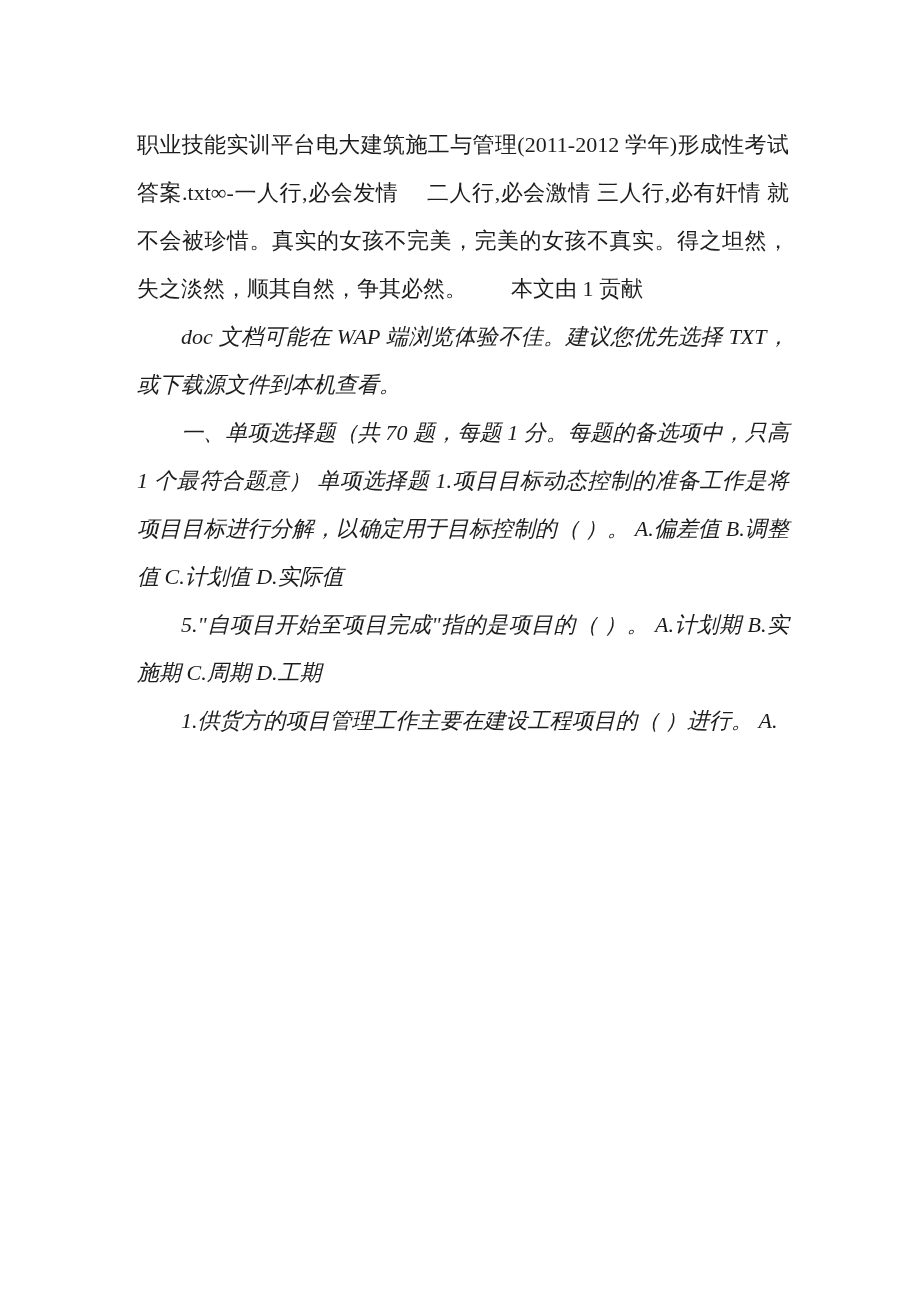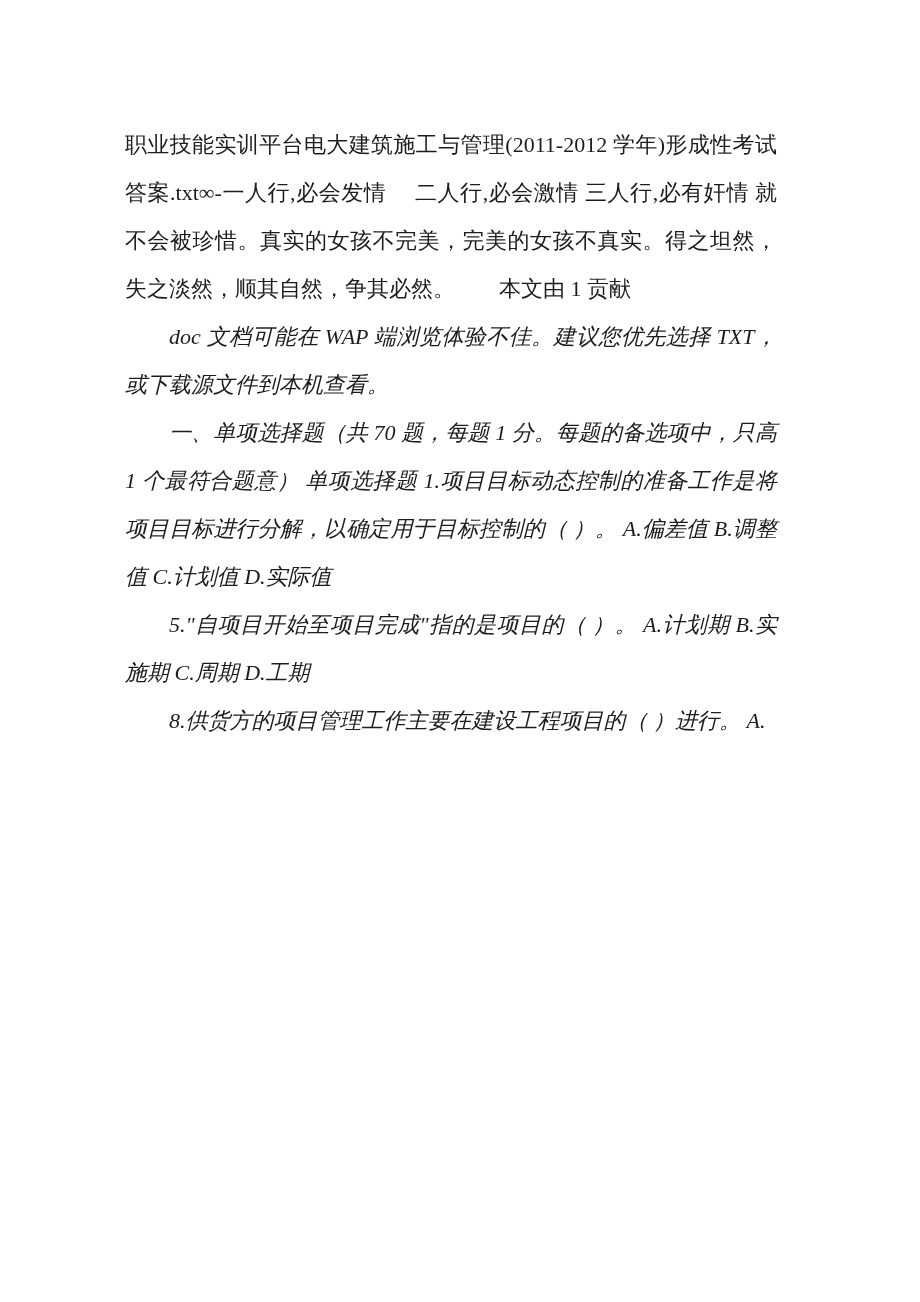--- a/index.html
+++ b/index.html
@@ -8,21 +8,21 @@
       background: #ffffff;
     }
     body {
       width: 920px;
       height: 1302px;
       position: relative;
       overflow: hidden;
     }
     .page {
       position: absolute;
-      left: 125px;
+      left: 137px;
       top: 121px;
       width: 652px;
       font-family: "Liberation Serif", "DejaVu Serif", serif;
       font-size: 22px;
       line-height: 48px;
       color: #1c1c1c;
       text-align: justify;
       text-justify: inter-character;
     }
     .para {
@@ -36,14 +36,14 @@
     }
   </style>
 </head>
 <body>
 
 <div class="page">
   <p class="para">职业技能实训平台电大建筑施工与管理(2011-2012 学年)形成性考试答案.txt∞-一人行,必会发情　 二人行,必会激情 三人行,必有奸情 就不会被珍惜。真实的女孩不完美，完美的女孩不真实。得之坦然，失之淡然，顺其自然，争其必然。　　本文由 1 贡献</p>
   <p class="para indent">doc 文档可能在 WAP 端浏览体验不佳。建议您优先选择 TXT，或下载源文件到本机查看。</p>
   <p class="para indent">一、单项选择题（共 70 题，每题 1 分。每题的备选项中，只高 1 个最符合题意） 单项选择题 1.项目目标动态控制的准备工作是将项目目标进行分解，以确定用于目标控制的（ ）。 A.偏差值 B.调整值 C.计划值 D.实际值</p>
   <p class="para indent">5."自项目开始至项目完成"指的是项目的（ ）。 A.计划期 B.实施期 C.周期 D.工期</p>
-  <p class="para indent">8.供货方的项目管理工作主要在建设工程项目的（ ）进行。 A.</p>
+  <p class="para indent">1.供货方的项目管理工作主要在建设工程项目的（ ）进行。 A.</p>
 </div>
 
 </body></html>

